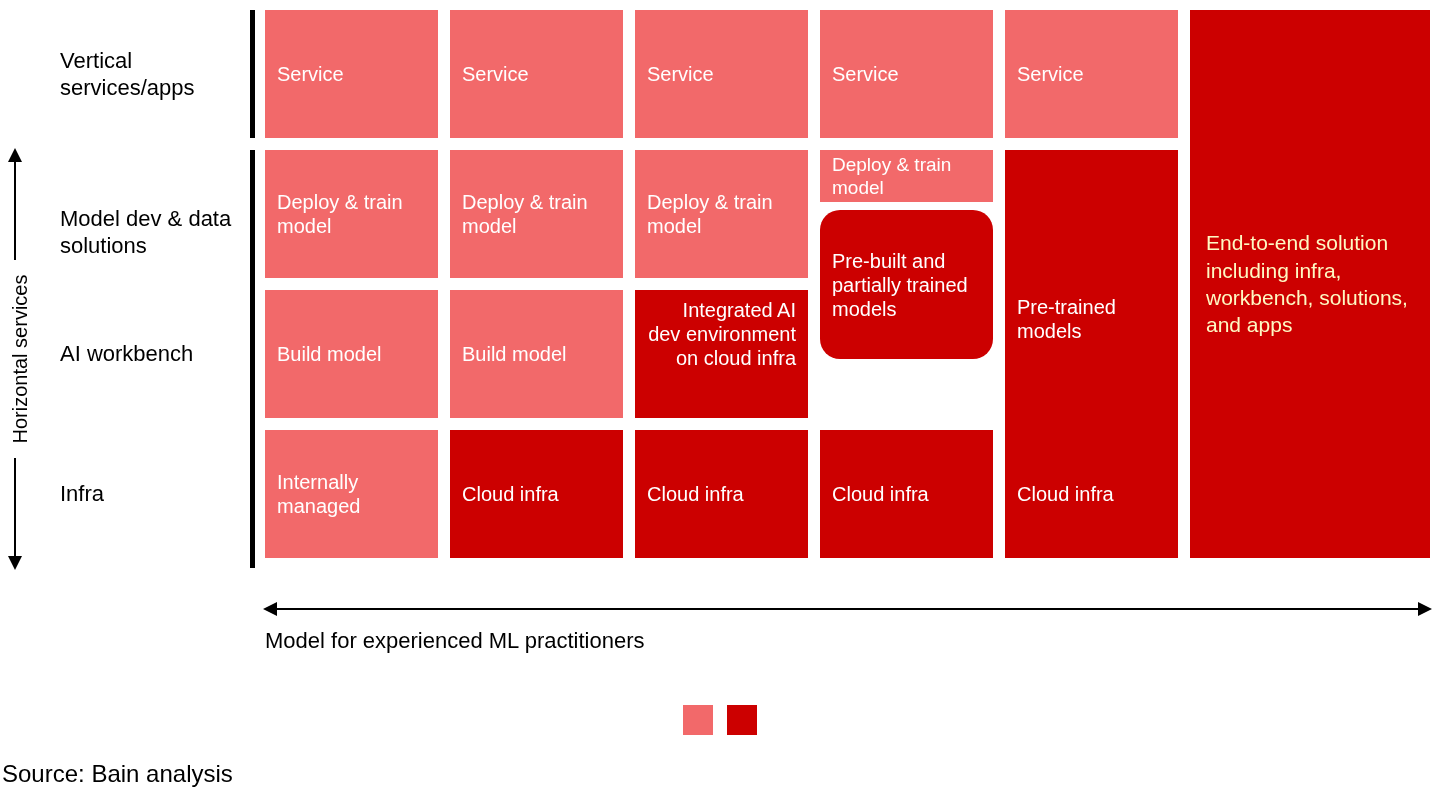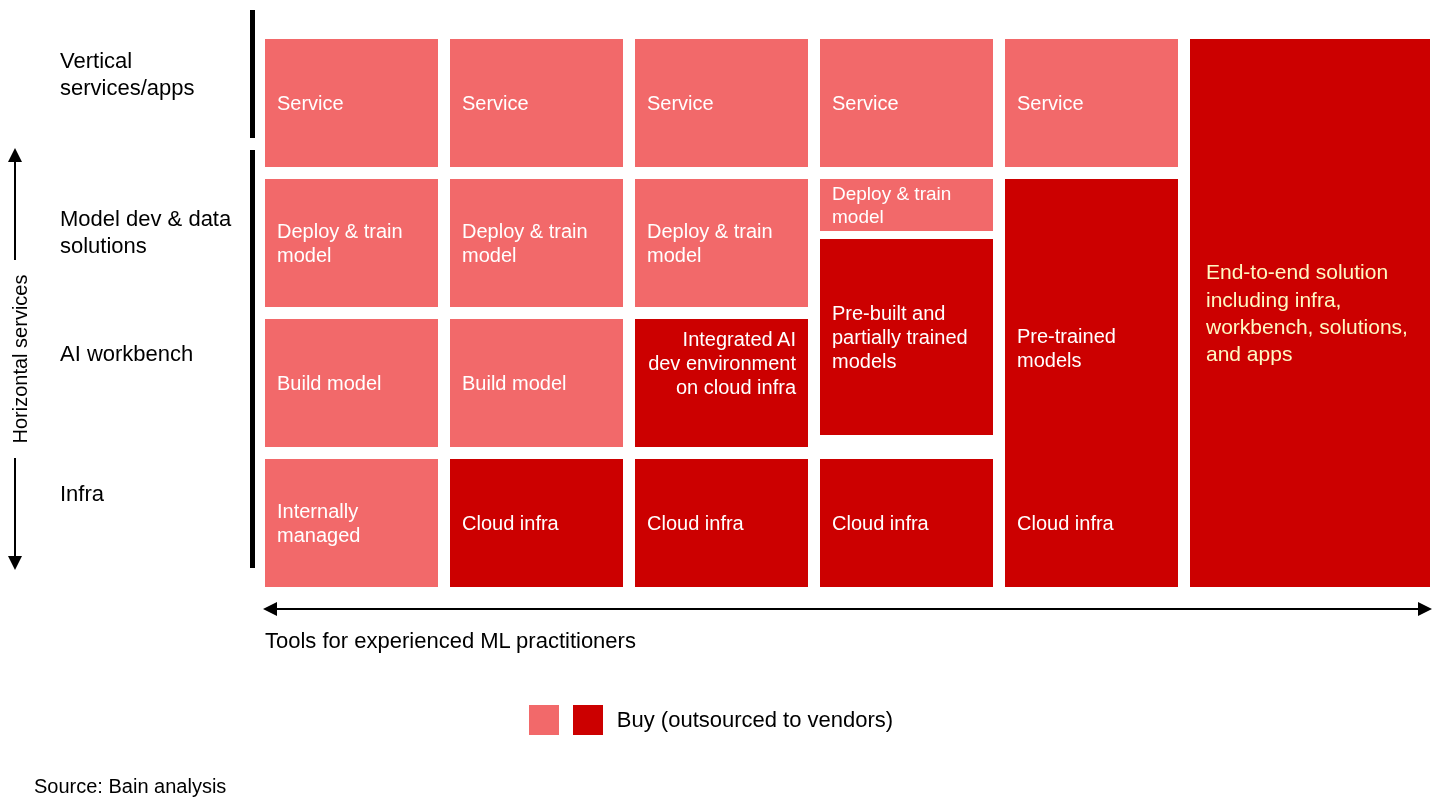--- a/index.html
+++ b/index.html
@@ -17,21 +17,20 @@
     top: 0;
     width: 1440px;
     height: 810px;
   }
   .grid-area {
     position: absolute;
     left: 265px;
     top: 10px;
     width: 1165px;
     height: 560px;
-    margin-top: 29px;
   }
   .col {
     position: absolute;
     top: 0;
     height: 560px;
   }
   .col1 { left: 0;    width: 173px; }
   .col2 { left: 185px; width: 173px; }
   .col3 { left: 370px; width: 173px; }
   .col4 { left: 555px; width: 173px; }
@@ -178,28 +177,27 @@
     height: 30px;
     display: inline-block;
   }
   .sw.light { background: #f2696a; }
   .sw.dark  { background: #cc0000; }
   .legend span.lab { margin-right: 18px; }
 
   .source {
     position: absolute;
     left: 2px;
-    bottom: 12px;
-    font-size: 20px;
-    margin-left: 32px;
+    bottom: 22px;
+    font-size: 24px;
   }
 
   
   .col4 .row1a { top: 140px; height: 52px; }
-  .col4 .row1b { top: 200px; height: 196px; }
+  .col4 .row1b { top: 200px; height: 149px; border-radius: 20px; }
   .col4 .row1a.cell, .col4 .row1b.cell { width: 173px; }
 
   
   .col5 .row12 { top: 140px; height: 337px; }
 
   
   
 
   
   .col6 .big {
@@ -274,24 +272,23 @@
     </div>
 
     <div class="col col6">
       <div class="big">End-to-end solution including infra, workbench, solutions, and apps</div>
     </div>
 
   </div>
 
   <div class="haxis">
     <div class="haxis-line"></div>
-    <div class="haxis-left">Tools for experienced ML practitioners</div>
+    <div class="haxis-left">Model for experienced ML practitioners</div>
   </div>
 
   <div class="legend">
     <span class="sw light"></span>
     <span class="sw dark"></span>
-    <span class="lab">Buy (outsourced to vendors)</span>
   </div>
 
   <div class="source">Source: Bain analysis</div>
 
 </div>
 
 </body></html>

